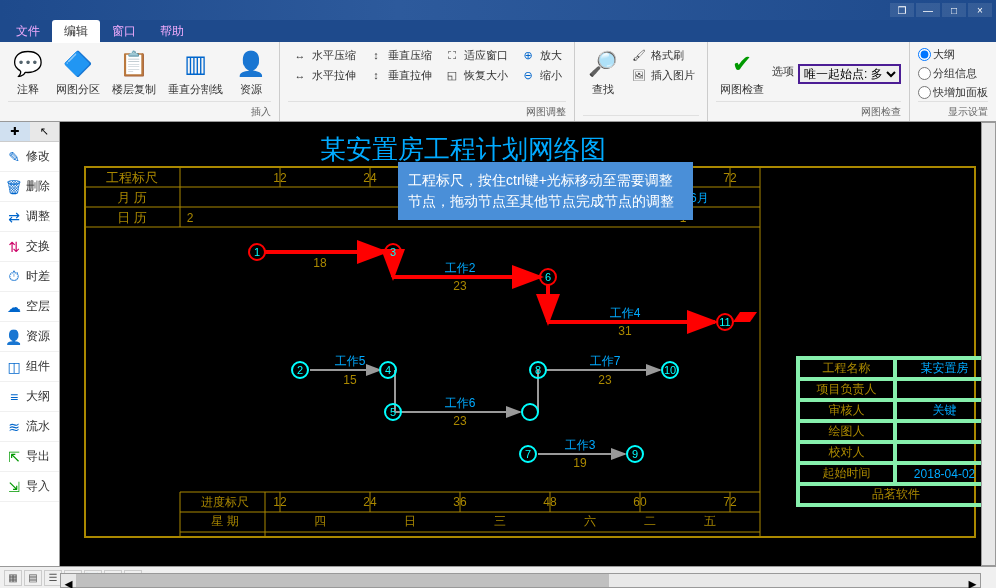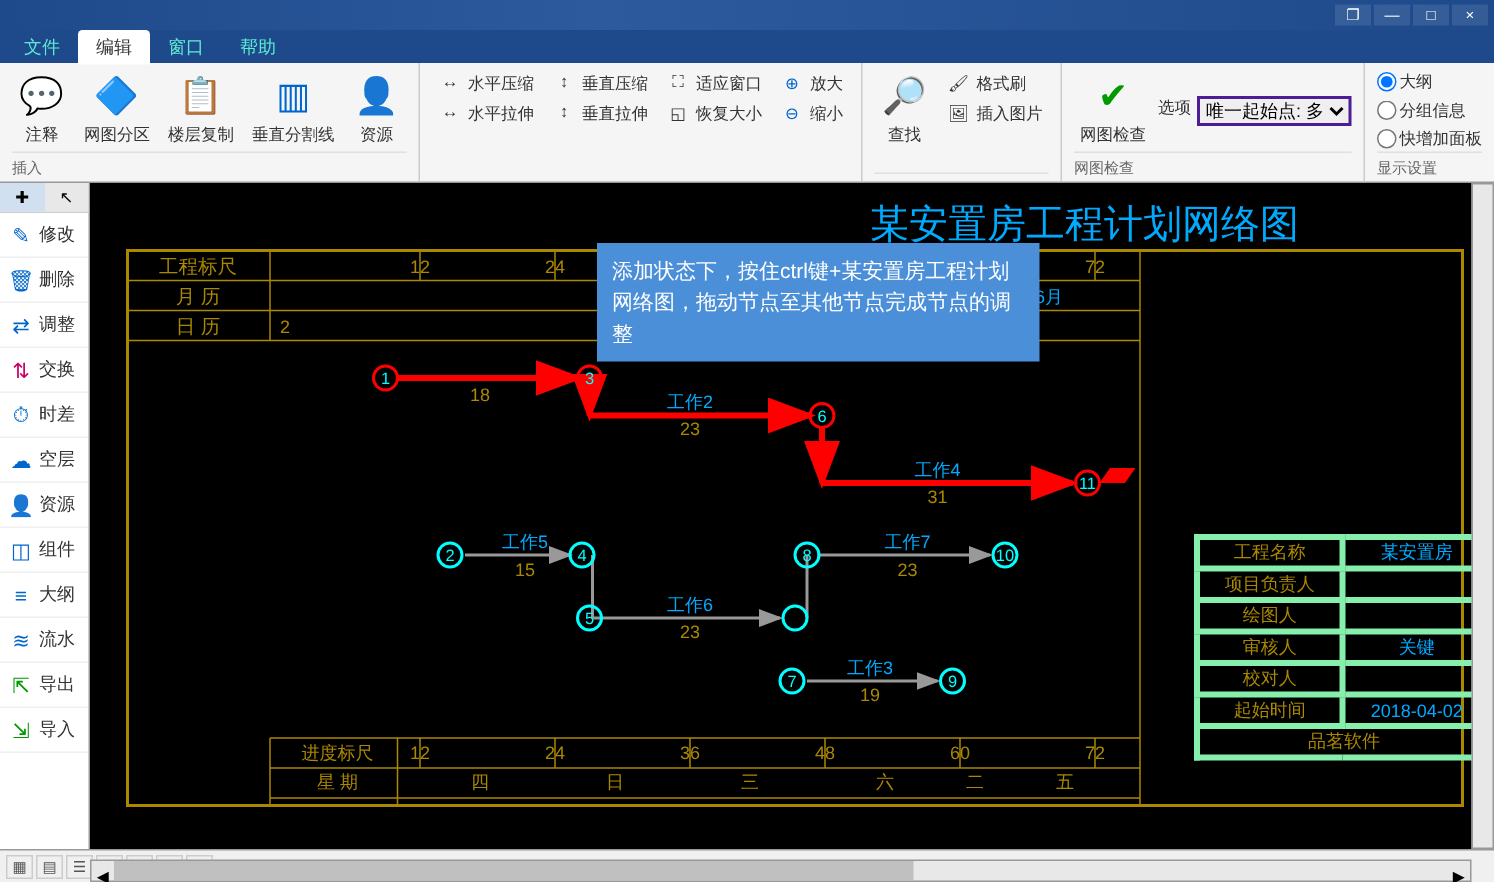--- a/index.html
+++ b/index.html
@@ -1,44 +1,44 @@
 <!DOCTYPE html>
 <html><head>
 <meta charset="utf-8">
 <style>
 *{margin:0;padding:0;box-sizing:border-box;font-family:"Microsoft YaHei",sans-serif}
 body{width:996px;height:588px;background:#1a3a6e;overflow:hidden;position:relative}
 .titlebar{height:20px;background:linear-gradient(to right,#1e4a8c,#2d5a9c 40%,#1e4a8c);display:flex;align-items:center;padding:0 4px;color:#fff;font-size:11px}
 .titlebar .wincontrols{margin-left:auto;display:flex;gap:2px}
 .titlebar .wincontrols span{width:24px;height:14px;display:flex;align-items:center;justify-content:center;cursor:pointer;font-size:10px;background:rgba(255,255,255,.1)}
 .menubar{height:22px;background:#1e4a8c;display:flex;align-items:center;padding:0 4px;font-size:12px}
-.menubar .tab{padding:3px 12px;color:#5eead4;cursor:pointer}
+.menubar .tab{padding:3px 12px;color:#f0abfc;cursor:pointer}
 .menubar .tab.active{background:#fff;color:#333;border-radius:3px 3px 0 0}
 .ribbon{height:80px;background:#f5f5f5;display:flex;border-bottom:1px solid #999}
 .rgroup{border-right:1px solid #ccc;padding:4px 8px 2px;display:flex;flex-direction:column;align-items:center;font-size:11px}
-.rgroup .label{color:#666;font-size:10px;margin-top:auto;padding-top:3px;text-align:left;border-top:1px solid #e0e0e0;width:100%}
+.rgroup .label{color:#666;font-size:10px;margin-top:auto;padding-top:3px;text-align:right;border-top:1px solid #e0e0e0;width:100%}
 .rgroup .icons{display:flex;gap:4px;align-items:flex-start;flex:1}
 .bigbtn{display:flex;flex-direction:column;align-items:center;gap:2px;padding:2px 4px;cursor:pointer;font-size:11px;color:#333}
 .bigbtn .ic{width:32px;height:32px;display:flex;align-items:center;justify-content:center;font-size:24px}
 .smallstack{display:flex;flex-direction:column;gap:2px}
 .smallbtn{display:flex;align-items:center;gap:4px;font-size:11px;cursor:pointer;color:#333;padding:1px 4px}
 .smallbtn .ic{width:16px;height:16px;display:flex;align-items:center;justify-content:center}
 .radioopt{display:flex;align-items:center;gap:2px;font-size:11px;color:#333;padding:1px 0}
 .selopt{display:flex;align-items:flex-start;gap:4px;font-size:11px;color:#333}
 .selopt select{font-size:12px;border:2px solid #4c1d95;height:20px}
 .main{display:flex;height:444px;background:#000}
 .leftbar{width:60px;background:#fff;display:flex;flex-direction:column;border-right:1px solid #999;overflow:hidden}
 .lefttop{height:20px;display:flex;border-bottom:1px solid #ccc}
 .lefttop .lt{flex:1;display:flex;align-items:center;justify-content:center;font-size:11px;cursor:pointer}
 .lefttop .lt.active{background:#d0e0f0}
 .leftbtn{display:flex;align-items:center;gap:4px;padding:6px 6px;font-size:12px;color:#333;cursor:pointer;border-bottom:1px solid #f0f0f0}
 .leftbtn .ic{width:16px;height:16px;display:flex;align-items:center;justify-content:center;font-size:14px}
 .canvas{flex:1;background:#000;position:relative;overflow:hidden}
 .canvas svg{position:absolute;top:0;left:0}
-.canvastitle{position:absolute;top:10px;left:0;right:130px;text-align:right;font-size:26px;color:#0af;font-family:SimSun}
+.canvastitle{position:absolute;top:10px;left:0;right:130px;text-align:center;font-size:26px;color:#0af;font-family:SimSun}
 .hintbox{position:absolute;top:40px;left:338px;width:295px;background:#4a8fd8;color:#fff;font-size:14px;padding:8px 10px;line-height:1.5;z-index:10}
 .infotable{position:absolute;right:0px;top:234px;width:200px;border-collapse:collapse}
 .infotable td{border:4px solid #86efac;color:#aa8800;font-size:12px;padding:0 6px;text-align:center}
 .infotable td.val{color:#0af}
 .scrollh{position:absolute;bottom:0;left:60px;right:15px;height:15px;background:#e8e8e8;border:1px solid #999;display:flex}
 .scrollv{position:absolute;right:0;top:122px;bottom:22px;width:15px;background:#e8e8e8;border:1px solid #999}
 .statusbar{height:22px;background:#f0f0f0;border-top:1px solid #999;display:flex;align-items:center;font-size:11px;color:#555;padding:0 4px}
 .statusbar .icons{display:flex;gap:2px}
 .statusbar .icons span{width:18px;height:16px;display:flex;align-items:center;justify-content:center;cursor:pointer;border:1px solid #ccc;font-size:10px}
 </style>
@@ -123,20 +123,21 @@
         <div class="smallbtn">
             <span class="ic" style="color:#06c">⊕</span>
             <span>放大</span>
           </div>
         <div class="smallbtn">
             <span class="ic" style="color:#06c">⊖</span>
             <span>缩小</span>
           </div>
       </div>
     </div>
+    <div class="label">网图调整</div>
   </div>
   <div class="rgroup">
     <div class="icons">
       <div class="bigbtn">
           <span class="ic" style="color:#06c">🔎</span>
           <span>查找</span>
         </div>
       <div class="smallstack">
         <div class="smallbtn">
             <span class="ic">🖌</span>
@@ -234,21 +235,21 @@
         <span class="ic" style="color:#090">⇱</span>
         <span>导出</span>
       </div>
     <div class="leftbtn">
         <span class="ic" style="color:#090">⇲</span>
         <span>导入</span>
       </div>
   </div>
   <div class="canvas">
     <div class="canvastitle">某安置房工程计划网络图</div>
-    <div class="hintbox">添加状态下，按住ctrl键+某安置房工程计划网络图，拖动节点至其他节点完成节点的调整</div>
+    <div class="hintbox">工程标尺，按住ctrl键+光标移动至需要调整节点，拖动节点至其他节点完成节点的调整</div>
 
     <svg width="920" height="420">
       <defs>
         <marker id="arr-red" markerWidth="8" markerHeight="8" refX="7" refY="3" orient="auto">
             <path d="M0,0 L8,3 L0,6 Z" fill="#f00"></path>
           </marker>
         <marker id="arr-gray" markerWidth="8" markerHeight="8" refX="7" refY="3" orient="auto">
             <path d="M0,0 L8,3 L0,6 Z" fill="#999"></path>
           </marker>
       </defs>
@@ -377,26 +378,26 @@
       <tbody>
           <tr>
             <td>工程名称</td>
             <td class="val">某安置房</td>
           </tr>
       <tr>
             <td>项目负责人</td>
             <td class="val"></td>
           </tr>
       <tr>
+            <td>审核人</td>
+            <td class="val">关键</td>
+          </tr>
+      <tr>
             <td>绘图人</td>
             <td class="val"></td>
-          </tr>
-      <tr>
-            <td>审核人</td>
-            <td class="val">关键</td>
           </tr>
       <tr>
             <td>校对人</td>
             <td class="val"></td>
           </tr>
       <tr>
             <td>起始时间</td>
             <td class="val">2018-04-02</td>
           </tr>
       <tr>

